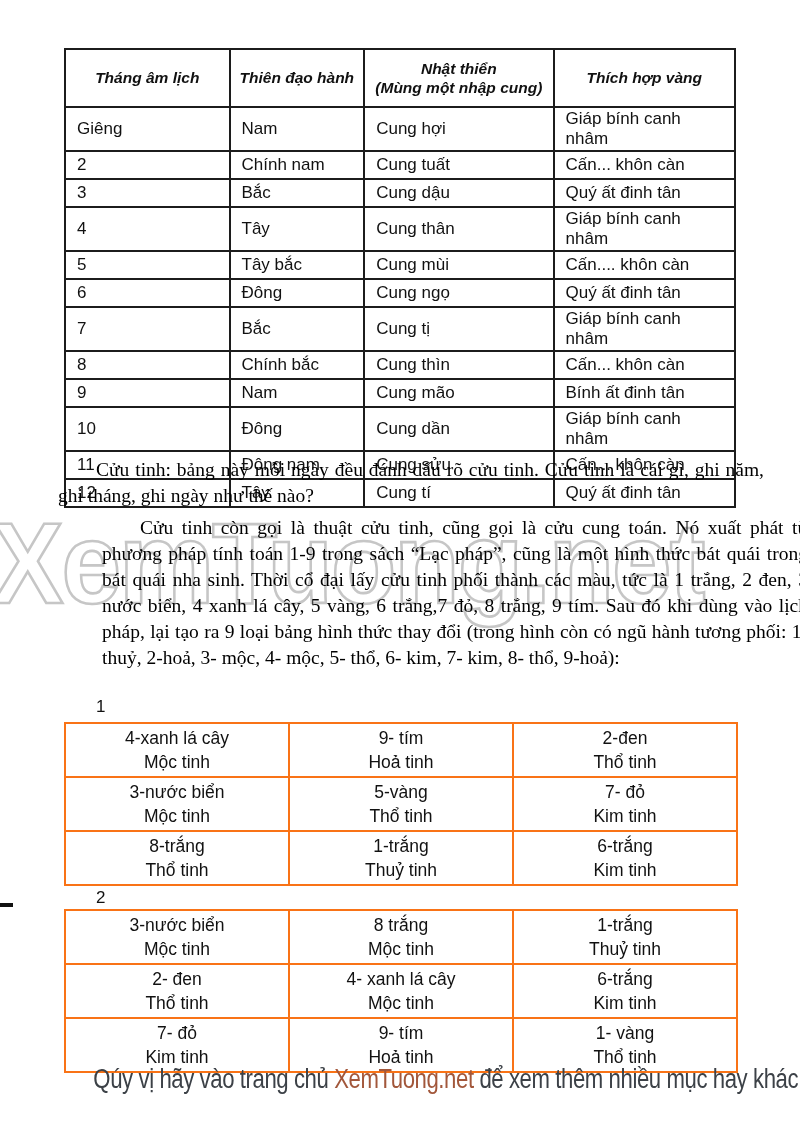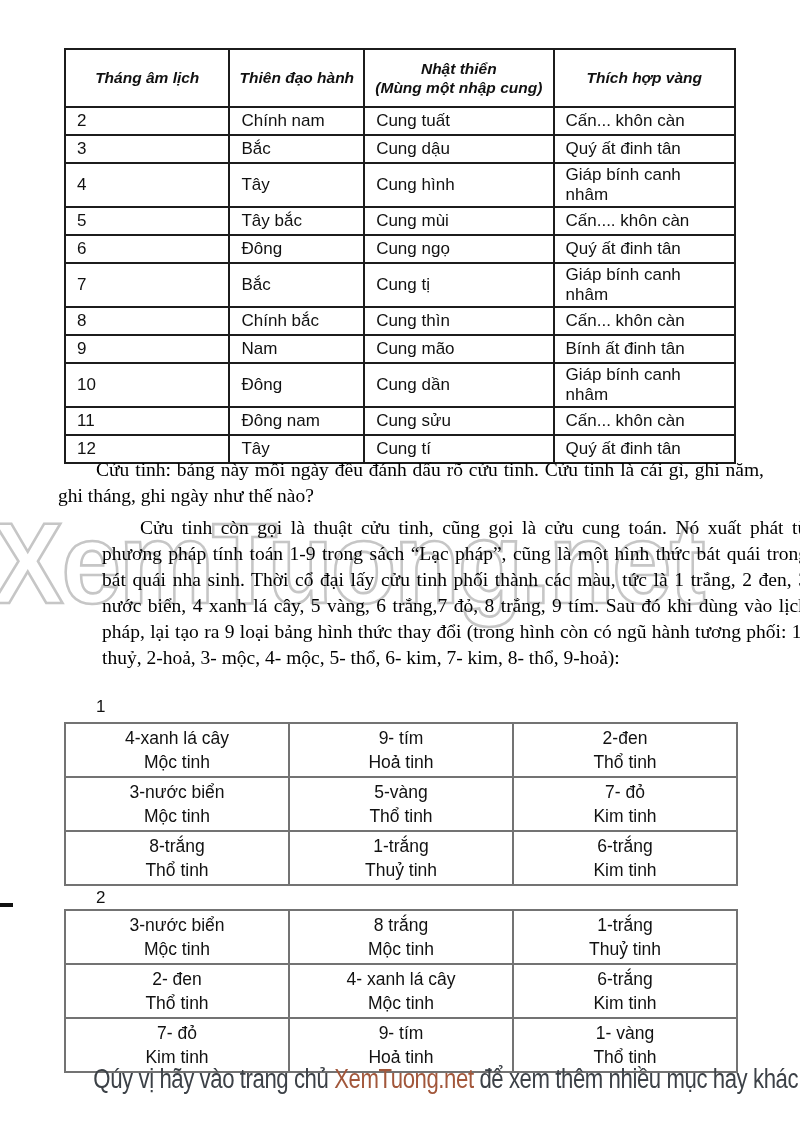--- a/index.html
+++ b/index.html
@@ -51,21 +51,21 @@
   }
   .label1 { top:697px; }
   .label2 { top:888px; }
   .grid-table {
     position:absolute; left:64px; width:674px;
     font-family:"Liberation Sans", sans-serif; font-size:17.5px;
     text-align:center;
   }
   .grid1 { top:722px; }
   .grid2 { top:909px; }
-  .grid-table td { border:2px solid #737373; height:51px; padding:2px 4px; width:33.33%; }
+  .grid-table td { border:2px solid #f97316; height:51px; padding:2px 4px; width:33.33%; }
   .grid-table .l1, .grid-table .l2 { display:block; line-height:24px; }
   
   .footer-line {
     position:absolute; left:16px; top:1064px; width:800px;
     text-align:right; white-space:nowrap;
   }
   .footer-inner {
     display:inline-block; transform:scaleX(0.82); transform-origin:center;
     font-family:"Liberation Sans", sans-serif; font-size:27px;
     letter-spacing:-0.5px; color:#3c4147; font-weight:400;
@@ -100,35 +100,41 @@
       <thead>
           <tr>
             <th><span>Tháng âm lịch</span></th>
             <th><span>Thiên đạo hành</span></th>
             <th><span>Nhật thiển</span><br><span>(Mùng một nhập cung)</span></th>
             <th><span>Thích hợp vàng</span></th>
           </tr>
         </thead>
       <tbody>
           <tr>
+            <td>Giêng</td>
+            <td>Nam</td>
+            <td>Cung hợi</td>
+            <td>Giáp bính canh nhâm</td>
+          </tr>
+          <tr>
             <td>2</td>
             <td>Chính nam</td>
             <td>Cung tuất</td>
             <td>Cấn... khôn càn</td>
           </tr>
           <tr>
             <td>3</td>
             <td>Bắc</td>
             <td>Cung dậu</td>
             <td>Quý ất đinh tân</td>
           </tr>
           <tr>
             <td>4</td>
             <td>Tây</td>
-            <td>Cung hình</td>
+            <td>Cung thân</td>
             <td>Giáp bính canh nhâm</td>
           </tr>
           <tr>
             <td>5</td>
             <td>Tây bắc</td>
             <td>Cung mùi</td>
             <td>Cấn.... khôn càn</td>
           </tr>
           <tr>
             <td>6</td>

